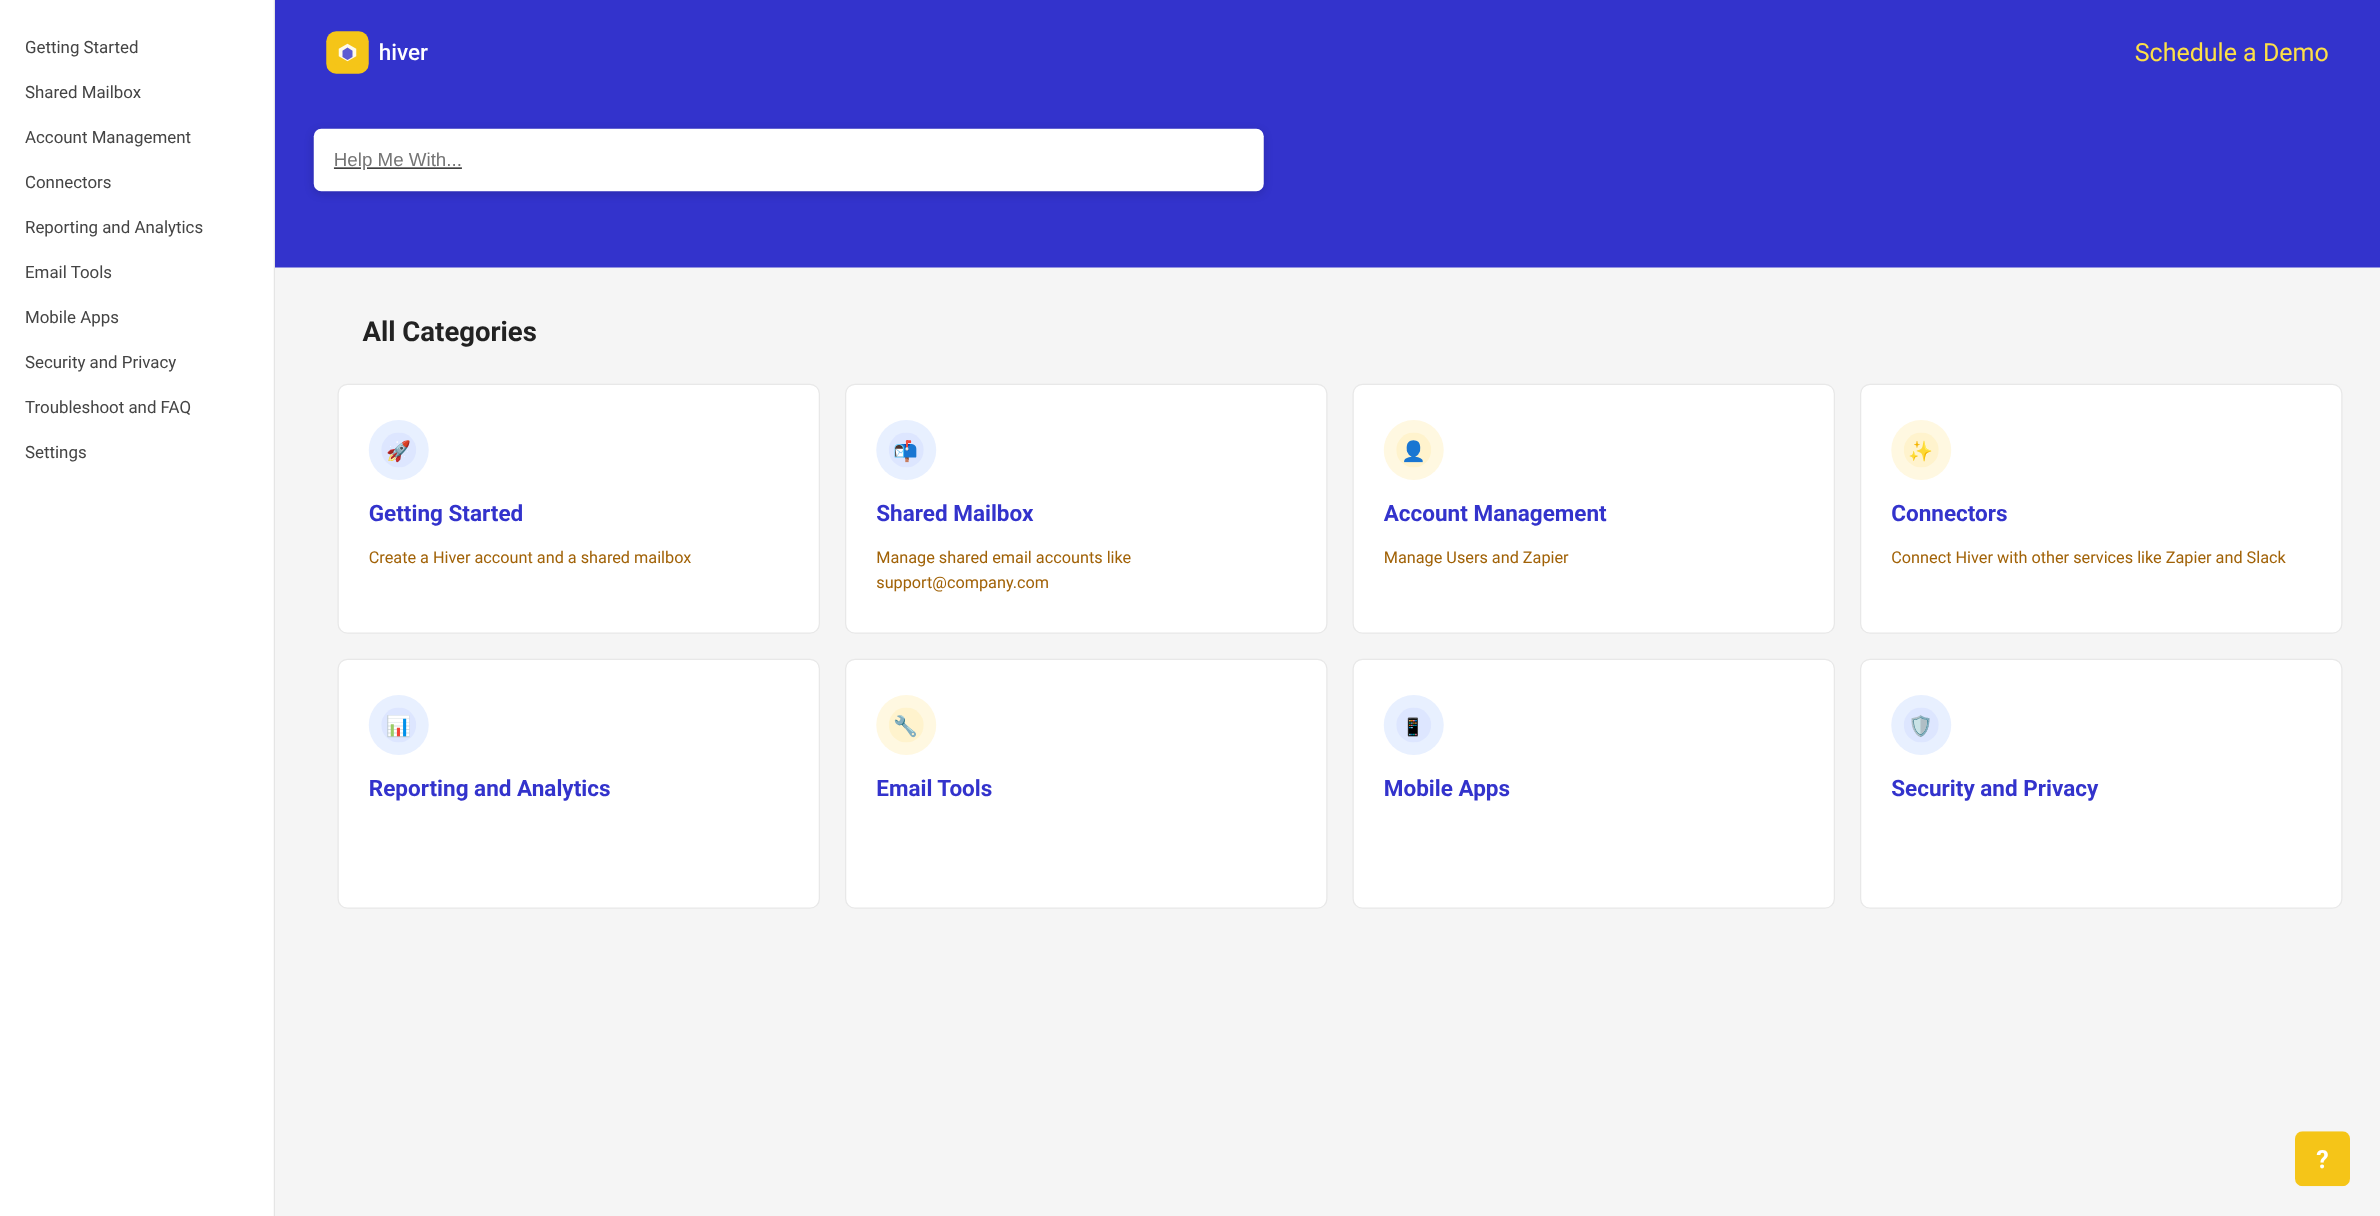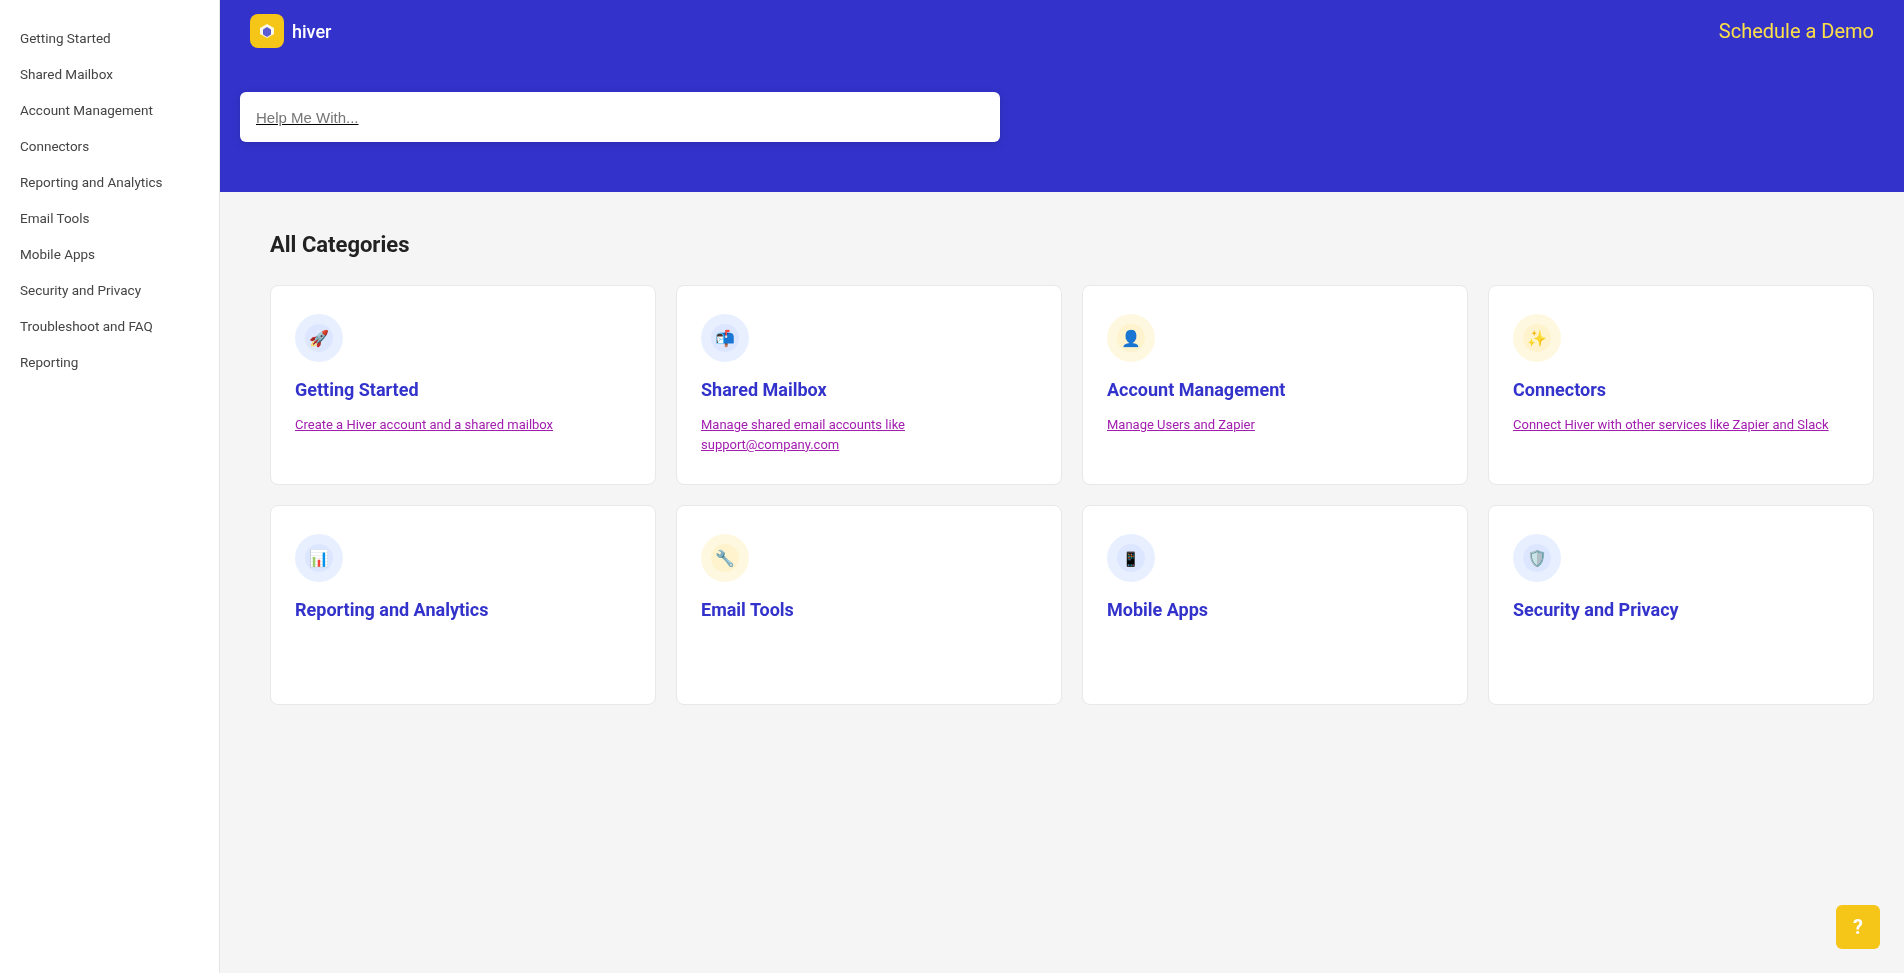--- a/index.html
+++ b/index.html
@@ -31,21 +31,21 @@
     .main {
       margin-left: 220px;
       flex: 1;
       display: flex;
       flex-direction: column;
     }
 
     
     .header {
       background: #3333cc;
-      padding: 0;
+      padding: 11px;
       display: flex;
       flex-direction: column;
       align-items: flex-start;
       position: relative;
     }
     .header-top {
       width: 100%;
       display: flex;
       align-items: center;
       justify-content: space-between;
@@ -113,20 +113,21 @@
     .content {
       padding: 40px 30px 40px 50px;
       background: #f5f5f5;
       flex: 1;
     }
     .section-title {
       font-size: 22px;
       font-weight: 700;
       color: #222;
       margin-bottom: 28px;
+      margin-left: 20px;
     }
 
     
     .cards-grid {
       display: grid;
       grid-template-columns: repeat(4, 1fr);
       gap: 20px;
     }
     .card {
       background: #fff;
@@ -150,23 +151,22 @@
     }
     .card-title {
       font-size: 18px;
       font-weight: 700;
       color: #3333cc;
       margin-bottom: 14px;
       line-height: 1.3;
     }
     .card-desc {
       font-size: 13px;
-      color: #a21caf;
+      color: #a16207;
       line-height: 1.5;
-      text-decoration: underline;
     }
 
     
     .help-btn {
       position: fixed;
       bottom: 24px;
       right: 24px;
       width: 44px;
       height: 44px;
       background: #f5c518;
@@ -188,21 +188,21 @@
   <div id="sidebar-items-container">
       <div class="sidebar-item">Getting Started</div>
       <div class="sidebar-item">Shared Mailbox</div>
       <div class="sidebar-item">Account Management</div>
       <div class="sidebar-item">Connectors</div>
       <div class="sidebar-item">Reporting and Analytics</div>
       <div class="sidebar-item">Email Tools</div>
       <div class="sidebar-item">Mobile Apps</div>
       <div class="sidebar-item">Security and Privacy</div>
       <div class="sidebar-item">Troubleshoot and FAQ</div>
-      <div class="sidebar-item">Reporting</div>
+      <div class="sidebar-item">Settings</div>
     </div>
 </nav>
 
 <div class="main">
 
   <header class="header">
     <div class="header-top">
       <div class="logo">
         <div class="logo-icon">
           <svg width="22" height="22" viewBox="0 0 22 22" fill="none">

